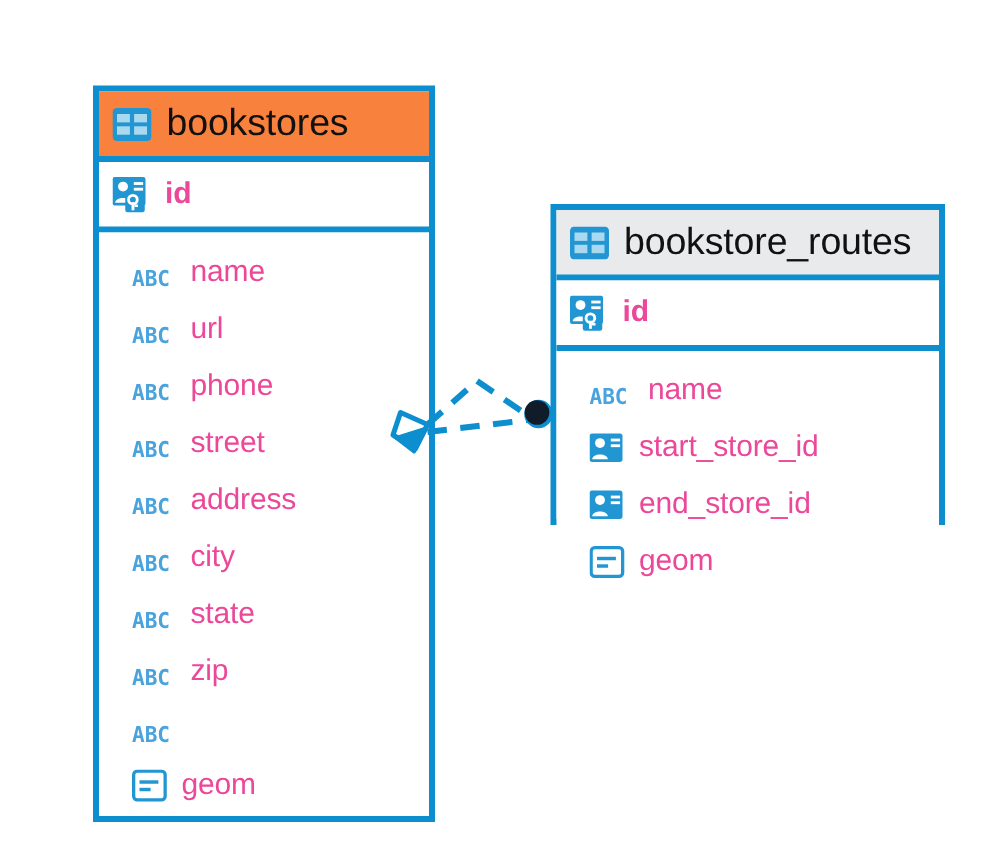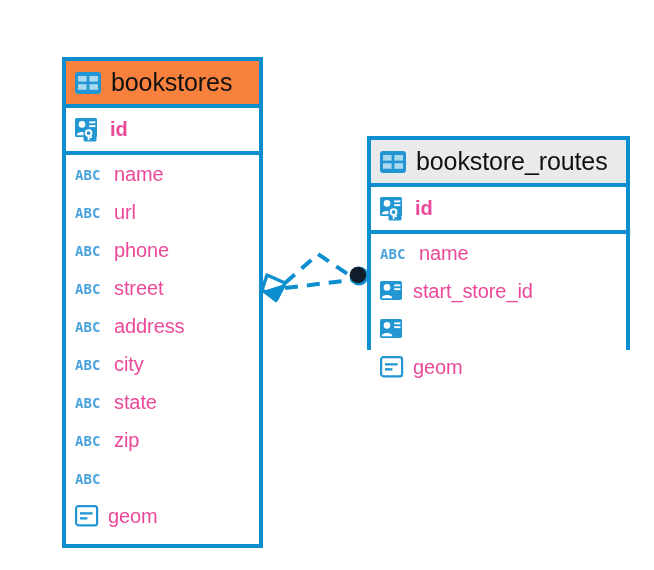--- a/index.html
+++ b/index.html
@@ -25,21 +25,21 @@
   
   .entity {
     position: absolute;
     box-sizing: border-box;
     border: 4px solid #0d8ecf;
     background: #ffffff;
   }
   #entity-bookstores {
     left: 62px;
     top: 57px;
-    width: 201px;
+    width: 228px;
     height: 491px;
   }
   #entity-bookstore-routes {
     left: 367px;
     top: 136px;
     width: 263px;
     height: 214px;
   }
 
   .entity-header {
@@ -70,23 +70,23 @@
     border-bottom: 4px solid #0d8ecf;
     background: #ffffff;
   }
   .pk-row .field-label {
     font-weight: bold;
   }
 
   .field-row {
     box-sizing: border-box;
     display: flex;
-    align-items: center;
+    align-items: flex-end;
     height: 38px;
-    padding-left: 9px;
+    padding-left: 22px;
     background: #ffffff;
   }
   #entity-bookstore-routes .field-row { height: 38px; }
 
   .field-label {
     font-size: 20px;
     color: #ec4899;
     margin-left: 9px;
     white-space: nowrap;
     letter-spacing: -0.1px;
@@ -258,20 +258,21 @@
     <div class="field-row">
       <span class="icon">
         <svg width="24" height="22" viewBox="0 0 24 22" xmlns="http://www.w3.org/2000/svg">
           <rect x="0" y="1" width="22" height="19" rx="1.8" fill="#2196d3"></rect>
           <circle cx="7" cy="7.4" r="3.3" fill="#ffffff"></circle>
           <path d="M1.8 18.2 C1.8 13.9 12.2 13.9 12.2 18.2 Z" fill="#ffffff"></path>
           <rect x="14.2" y="4.4" width="6.2" height="1.9" fill="#ffffff"></rect>
           <rect x="14.2" y="8.2" width="6.2" height="1.9" fill="#ffffff"></rect>
         </svg>
       </span>
+      <span class="field-label">end_store_id</span>
     </div>
 
     <div class="field-row">
       <span class="icon">
         <svg width="24" height="22" viewBox="0 0 24 22" xmlns="http://www.w3.org/2000/svg">
           <rect x="1.1" y="1.1" width="21" height="19.2" rx="2.4" fill="#ffffff" stroke="#2196d3" stroke-width="2.2"></rect>
           <rect x="5" y="7.2" width="12.6" height="2.3" fill="#2196d3"></rect>
           <rect x="5" y="12.2" width="7.4" height="2.3" fill="#2196d3"></rect>
         </svg>
       </span>

